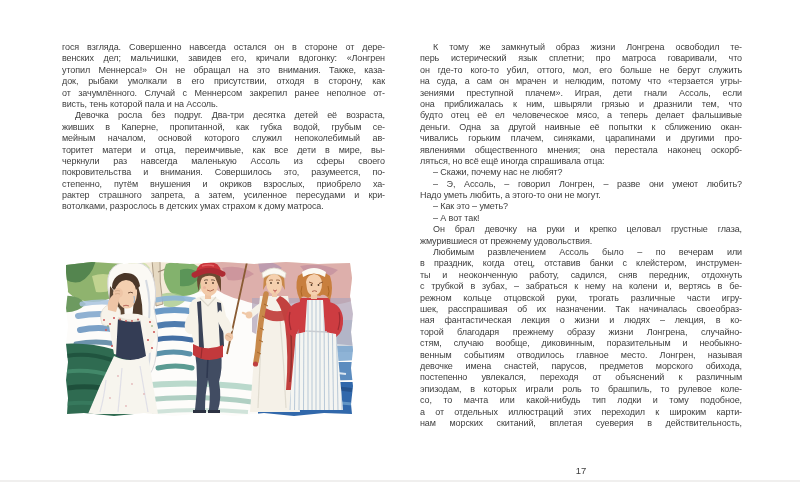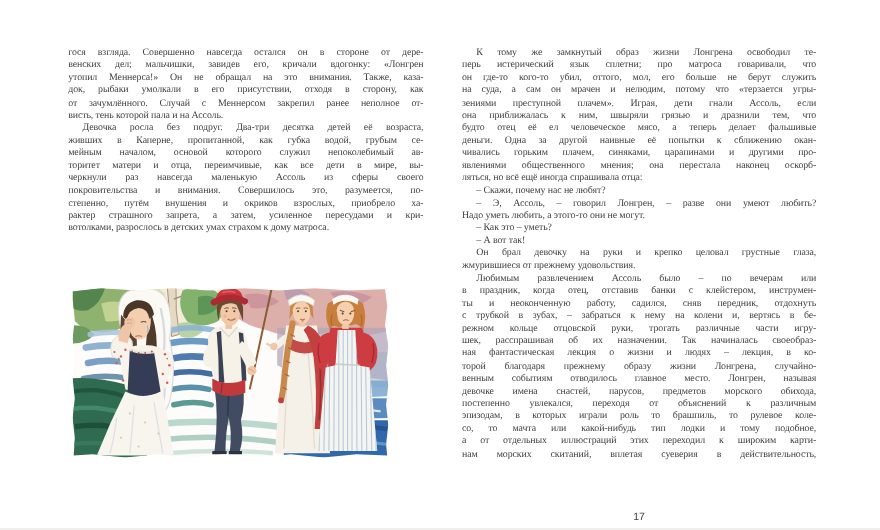--- a/index.html
+++ b/index.html
@@ -10,21 +10,20 @@
   }
   .spread { position:absolute; inset:0; background:#fff; border-bottom:2px solid #f0efee; }
   .text-col { position:absolute; top:42px; }
   #left-text  { left:62px;  width:323px; }
   #right-text { left:420px; width:322px; }
   .line {
     height:11.4px; line-height:11.4px; overflow:hidden;
     font-size:9px; letter-spacing:-0.1px; color:#3e3e3e;
     text-align:justify; text-align-last:justify;
     white-space:normal;
-    font-family:Liberation Serif, serif;
   }
   .line.end { text-align-last:left; }
   .line.in  { text-indent:13px; }
   .illustration {
     position:absolute; left:62px; top:260px; width:293px; height:158px; margin:0;
   }
   .illustration svg { display:block; }
   .page-number {
     position:absolute; left:420px; top:429px; width:322px;
     text-align:center; font-size:9.5px; color:#3e3e3e;margin-top:36px;
@@ -266,20 +265,21 @@
         <div class="line in">Он брал девочку на руки и крепко целовал грустные глаза,</div>
         <div class="line end">жмурившиеся от прежнему удовольствия.</div>
         <div class="line in">Любимым развлечением Ассоль было – по вечерам или</div>
         <div class="line">в праздник, когда отец, отставив банки с клейстером, инструмен-</div>
         <div class="line">ты и неоконченную работу, садился, сняв передник, отдохнуть</div>
         <div class="line">с трубкой в зубах, – забраться к нему на колени и, вертясь в бе-</div>
         <div class="line">режном кольце отцовской руки, трогать различные части игру-</div>
         <div class="line">шек, расспрашивая об их назначении. Так начиналась своеобраз-</div>
         <div class="line">ная фантастическая лекция о жизни и людях – лекция, в ко-</div>
         <div class="line">торой благодаря прежнему образу жизни Лонгрена, случайно-</div>
+        <div class="line">стям, случаю вообще, диковинным, поразительным и необыкно-</div>
         <div class="line">венным событиям отводилось главное место. Лонгрен, называя</div>
         <div class="line">девочке имена снастей, парусов, предметов морского обихода,</div>
         <div class="line">постепенно увлекался, переходя от объяснений к различным</div>
         <div class="line">эпизодам, в которых играли роль то брашпиль, то рулевое коле-</div>
         <div class="line">со, то мачта или какой-нибудь тип лодки и тому подобное,</div>
         <div class="line">а от отдельных иллюстраций этих переходил к широким карти-</div>
         <div class="line">нам морских скитаний, вплетая суеверия в действительность,</div>
       </div>
     <div class="page-number">17</div>
   </div>

